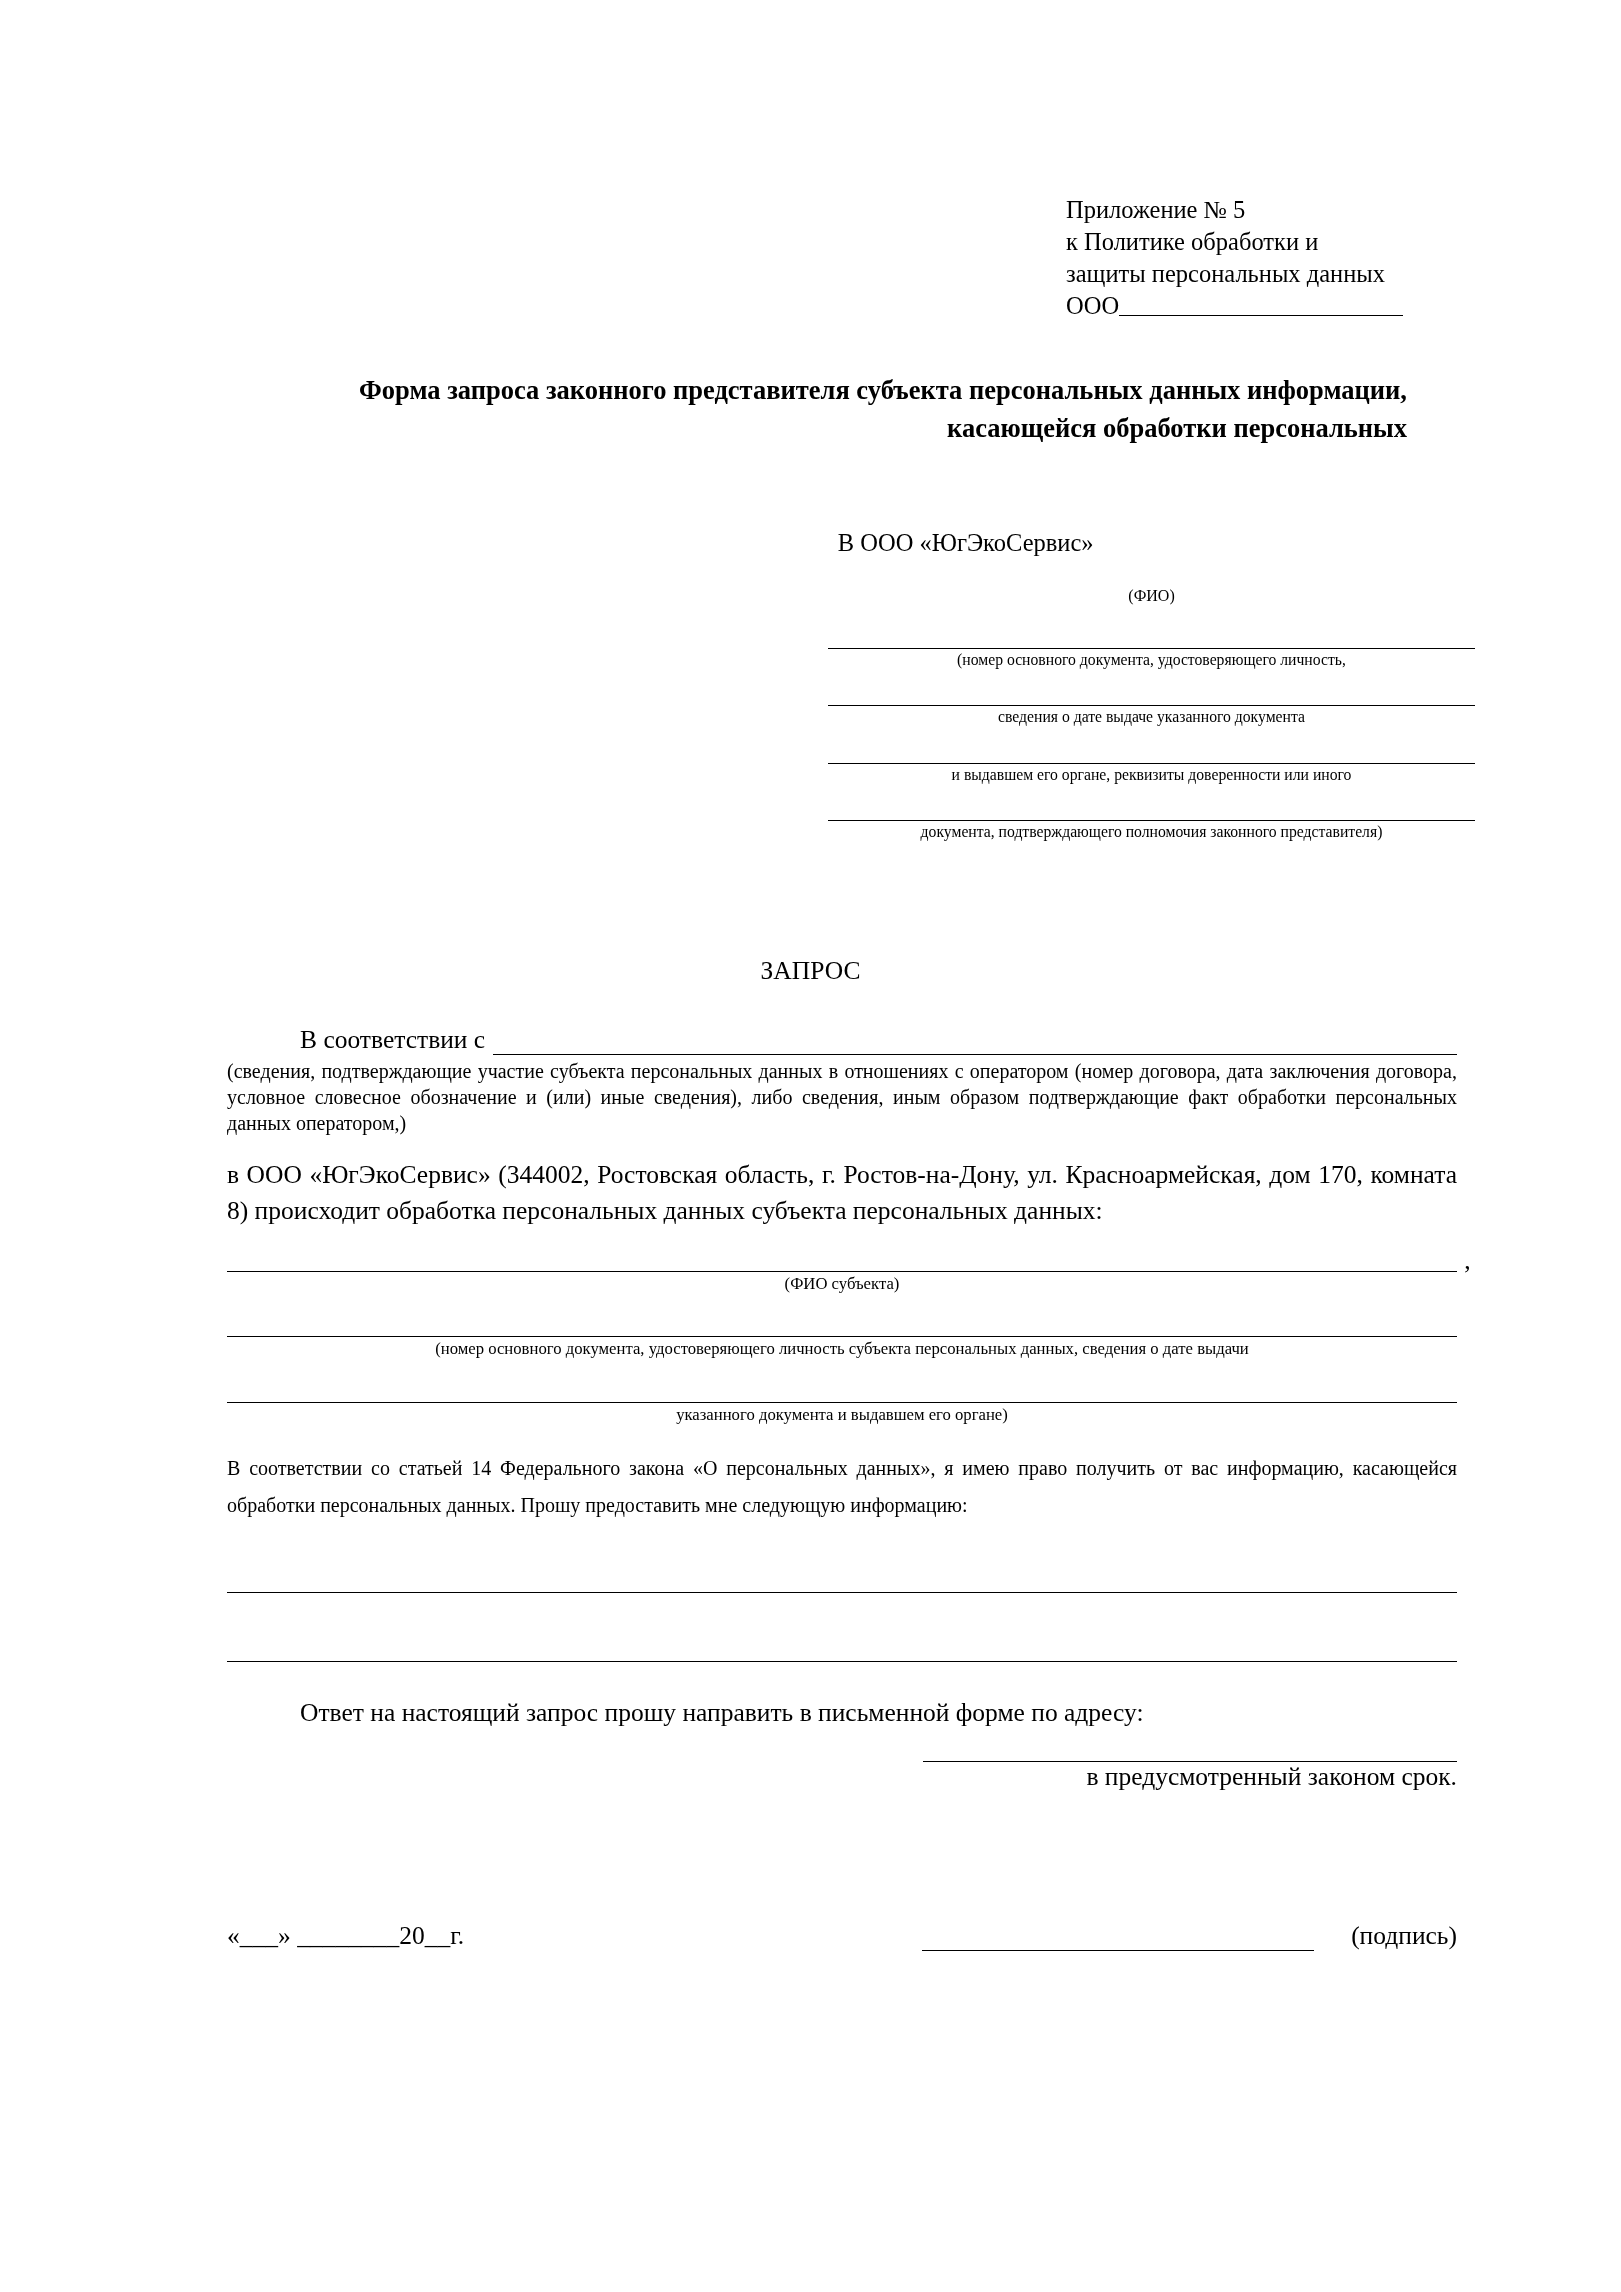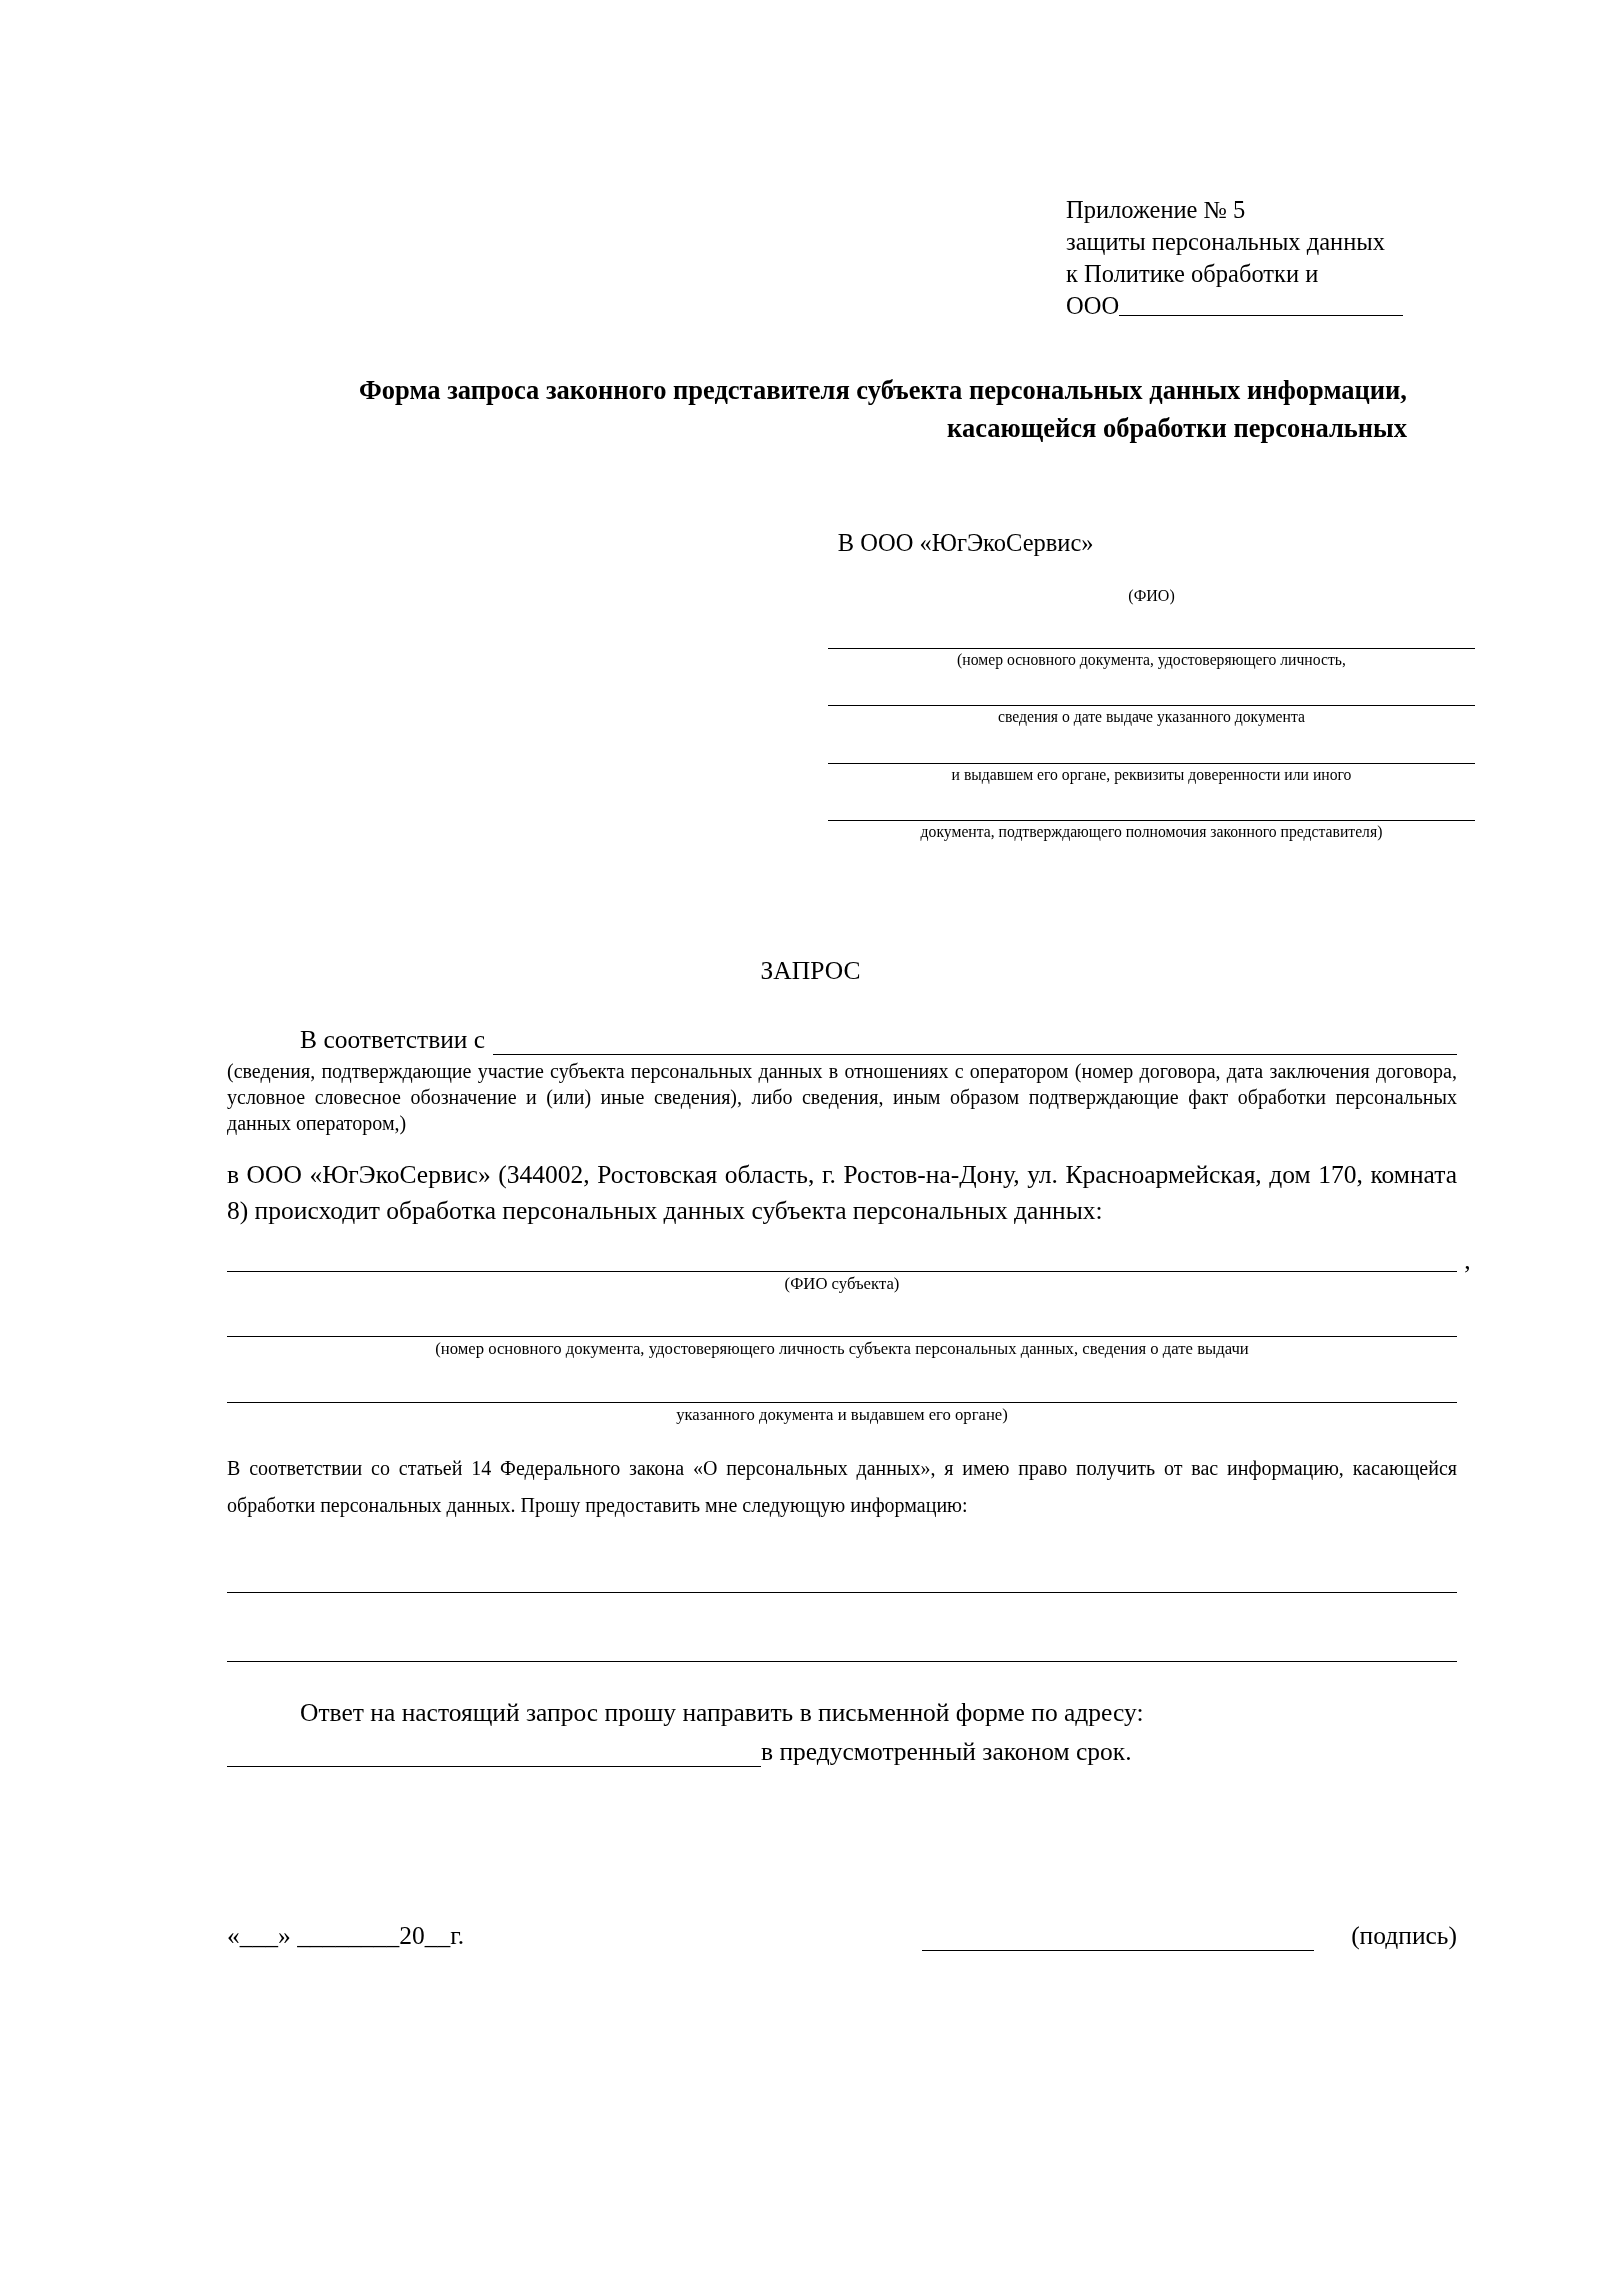--- a/index.html
+++ b/index.html
@@ -167,20 +167,21 @@
     font-size: 25.5px;
     text-align: justify;
     margin-top: 33px;
     text-indent: 73px;
     line-height: 1.4;
   }
   .answer-line-row {
     display: flex;
     align-items: flex-end;
     margin-top: 5.9px;
+    flex-direction: column;
   }
   .answer-line-row .rule-a {
     border-bottom: 1.5px solid #000;
     height: 23.5px;
     width: 534px;
   }
   .answer-line-row .tail { font-size: 25.5px; white-space: nowrap; }
 
   
   .sign-row {
@@ -201,22 +202,22 @@
     width: 392px;
   }
 </style>
 </head>
 <body>
 
 <div class="page">
 
   <div class="header-block">
     <div>Приложение № 5</div>
+    <div>к Политике обработки и</div>
     <div>защиты персональных данных</div>
-    <div>к Политике обработки и</div>
     <div class="ooo-line"><span>ООО</span><span class="ooo-rule"></span></div>
   </div>
 
   <div class="title">Форма запроса законного представителя субъекта персональных данных информации, касающейся обработки персональных</div>
 
   <div class="addressee">
     <div class="to-org">В ООО «ЮгЭкоСервис»</div>
 
     <div class="caption">(ФИО)</div>
 

